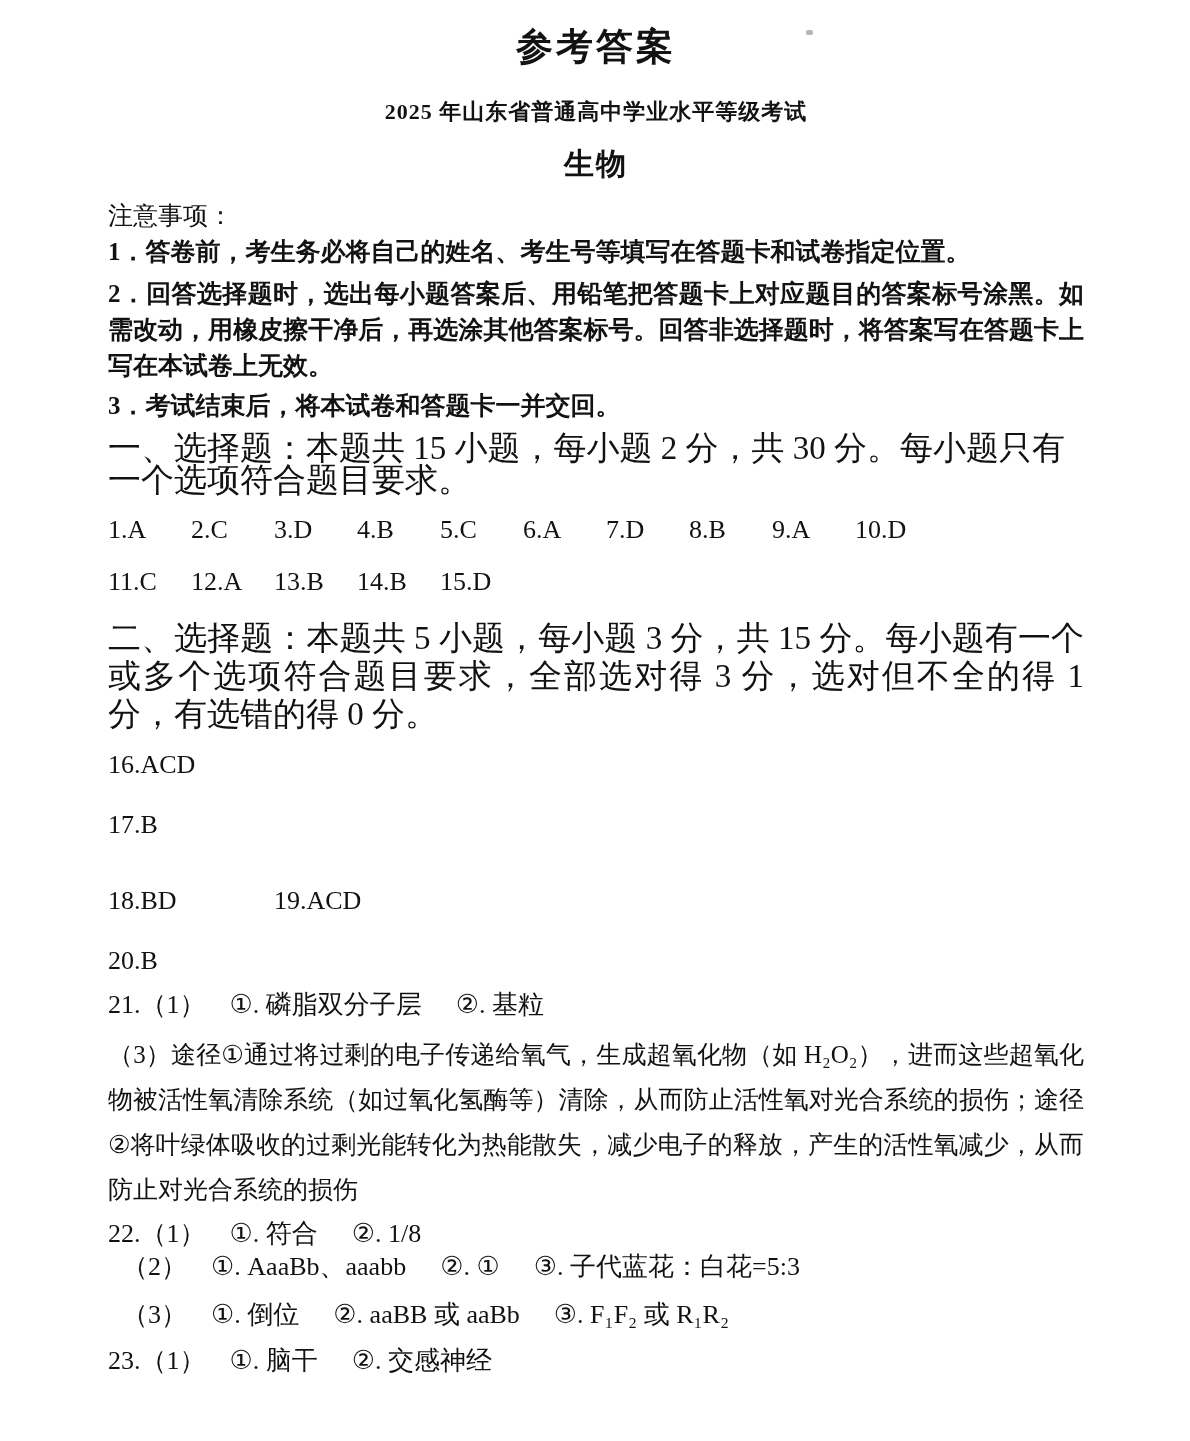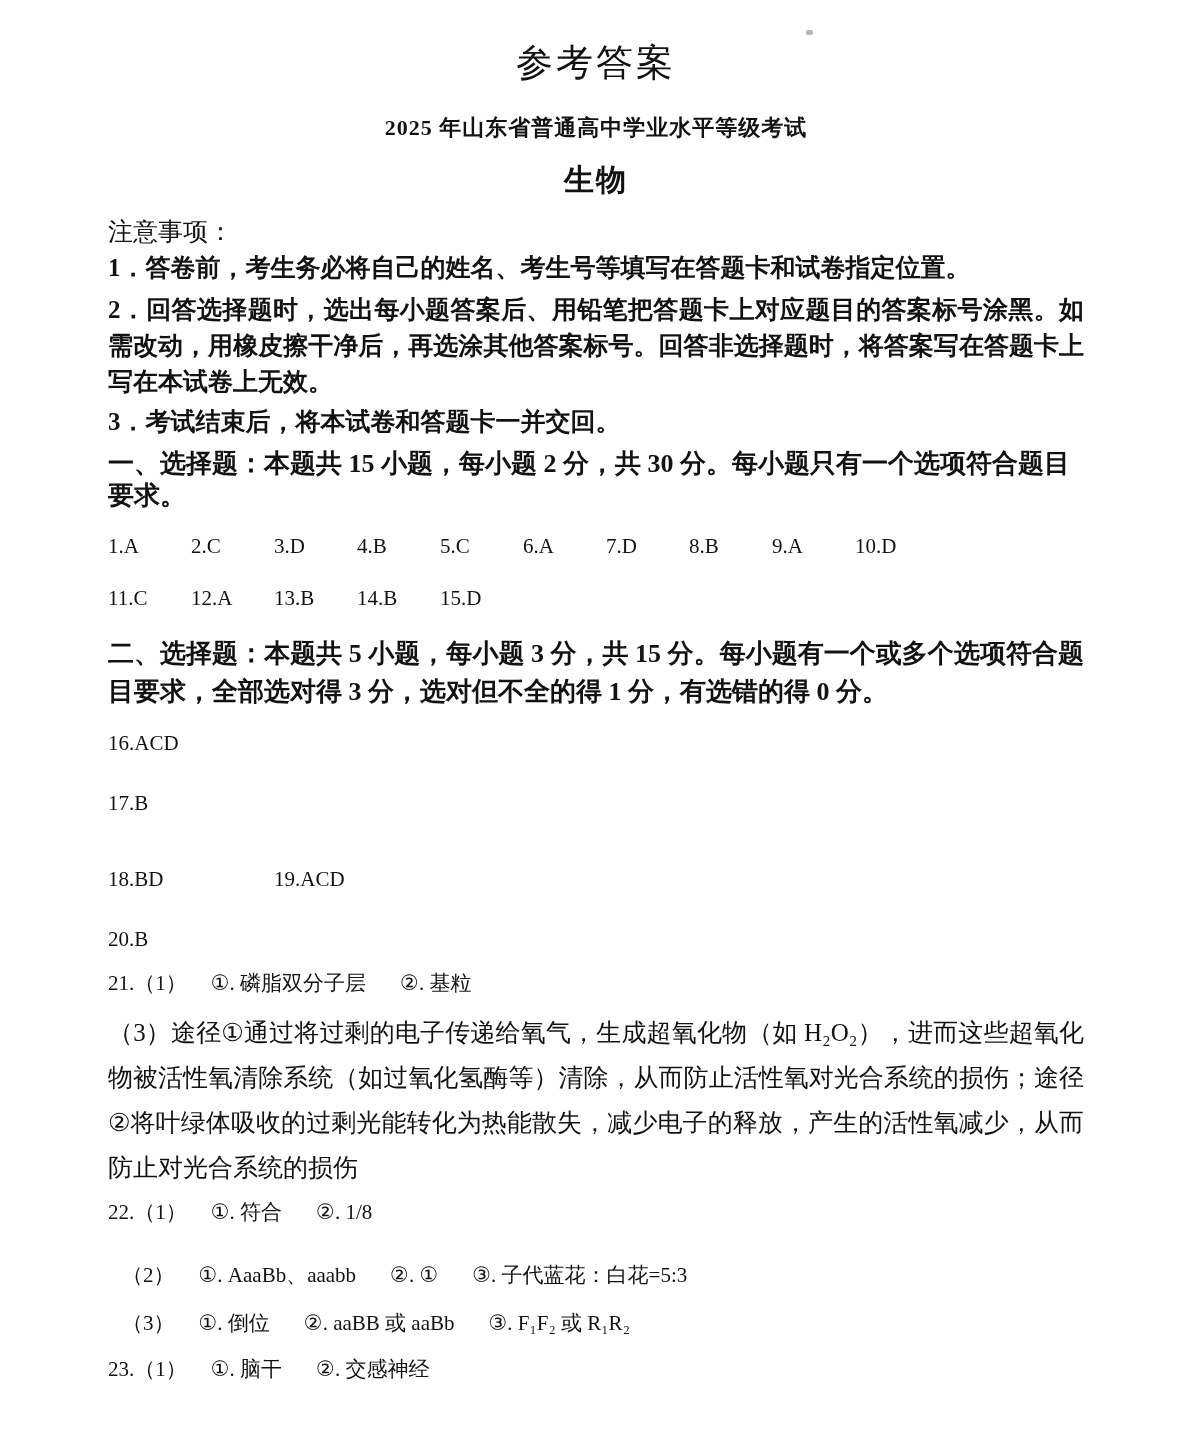--- a/index.html
+++ b/index.html
@@ -5,29 +5,29 @@
   html,body { margin:0; padding:0; }
   body {
     width:1190px; height:1441px;
     background:#ffffff; color:#121212;
     font-family:"Liberation Serif","DejaVu Serif","DejaVu Sans",serif;
     position:relative; overflow:hidden;
   }
   .content { padding:0 106px 0 108px; }
   p, h1, h2, h3, div { margin:0; padding:0; }
   .center { text-align:center; }
-  .title    { font-size:37px; line-height:42px; margin-top:42px; letter-spacing:3px; font-weight:normal; }
+  .title    { font-size:37px; line-height:42px; margin-top:26px; letter-spacing:3px; font-weight:bold; }
   .subtitle { font-size:22px; line-height:36px; margin-top:26px; font-weight:bold; letter-spacing:1px; }
   .subject  { font-size:30px; line-height:36px; margin-top:16px; font-weight:bold; letter-spacing:2px; }
   .notice-h { font-size:25px; line-height:32px; font-weight:normal; margin-top:18px; }
   .n-item   { font-size:25px; line-height:32px; font-weight:bold; margin-top:4px; }
   .n-wrap   { line-height:36px; text-align:justify; margin-top:8px; }
-  .sec-h    { font-size:26px; line-height:32px; font-weight:bold; }
+  .sec-h    { font-size:33px; line-height:32px; font-weight:normal; }
   .sec-wrap { line-height:38px; text-align:justify; }
-  .ans      { font-size:21px; line-height:32px; }
+  .ans      { font-size:26px; line-height:32px; }
   .cell     { display:inline-block; width:83px; }
   .cell18   { display:inline-block; width:166px; }
   .arow span{ margin-right:34px; }
   .arow .lbl{ margin-right:24px; }
   .indent   { padding-left:14px; }
   .para     { font-size:25px; line-height:45px; text-align:justify; }
   .artifact { position:absolute; left:806px; top:30px; width:7px; height:5px;
               background:#a9a9a9; border-radius:2px; opacity:.85; }
 </style>
 </head>
@@ -62,21 +62,21 @@
 
 
   <div class="ans arow" style="margin-top:12px;">
     <span class="lbl">21.（1）</span><span>①. 磷脂双分子层</span><span>②. 基粒</span>
   </div>
   <p class="para" style="margin-top:11px;">（3）途径①通过将过剩的电子传递给氧气，生成超氧化物（如 H₂O₂），进而这些超氧化物被活性氧清除系统（如过氧化氢酶等）清除，从而防止活性氧对光合系统的损伤；途径②将叶绿体吸收的过剩光能转化为热能散失，减少电子的释放，产生的活性氧减少，从而防止对光合系统的损伤</p>
 
   <div class="ans arow" style="margin-top:6px;">
     <span class="lbl">22.（1）</span><span>①. 符合</span><span>②. 1/8</span>
   </div>
-  <div class="ans arow indent" style="margin-top:31px;">
+  <div class="ans arow indent" style="margin-top:1px;">
     <span class="lbl">（2）</span><span>①. AaaBb、aaabb</span><span>②. ①</span><span>③. 子代蓝花：白花=5:3</span>
   </div>
   <div class="ans arow indent" style="margin-top:16px;">
     <span class="lbl">（3）</span><span>①. 倒位</span><span>②. aaBB 或 aaBb</span><span>③. F₁F₂ 或 R₁R₂</span>
   </div>
 
   <div class="ans arow" style="margin-top:14px;">
     <span class="lbl">23.（1）</span><span>①. 脑干</span><span>②. 交感神经</span>
   </div>
 

